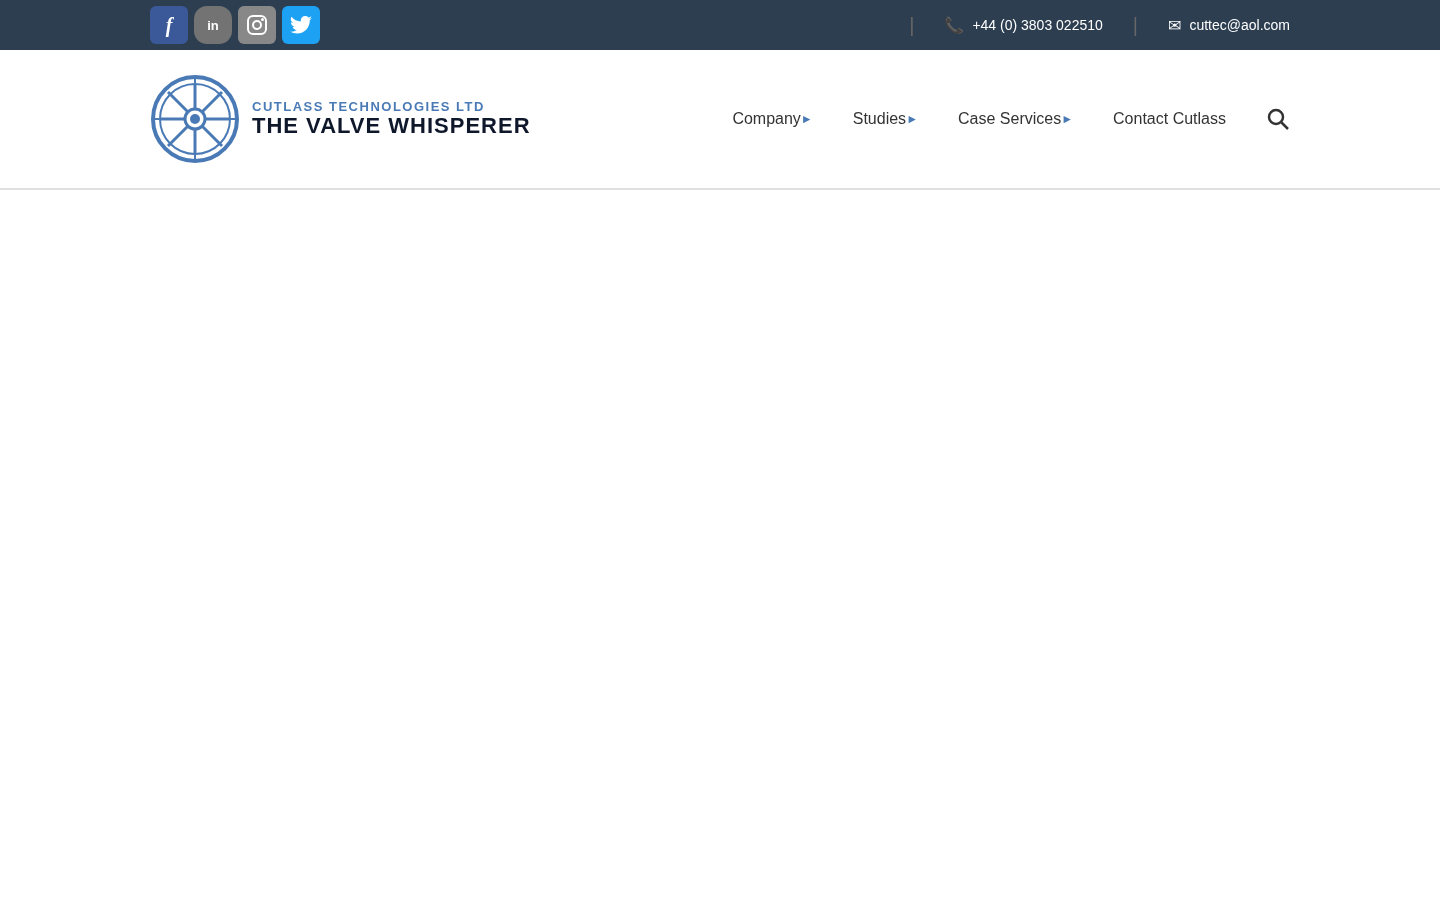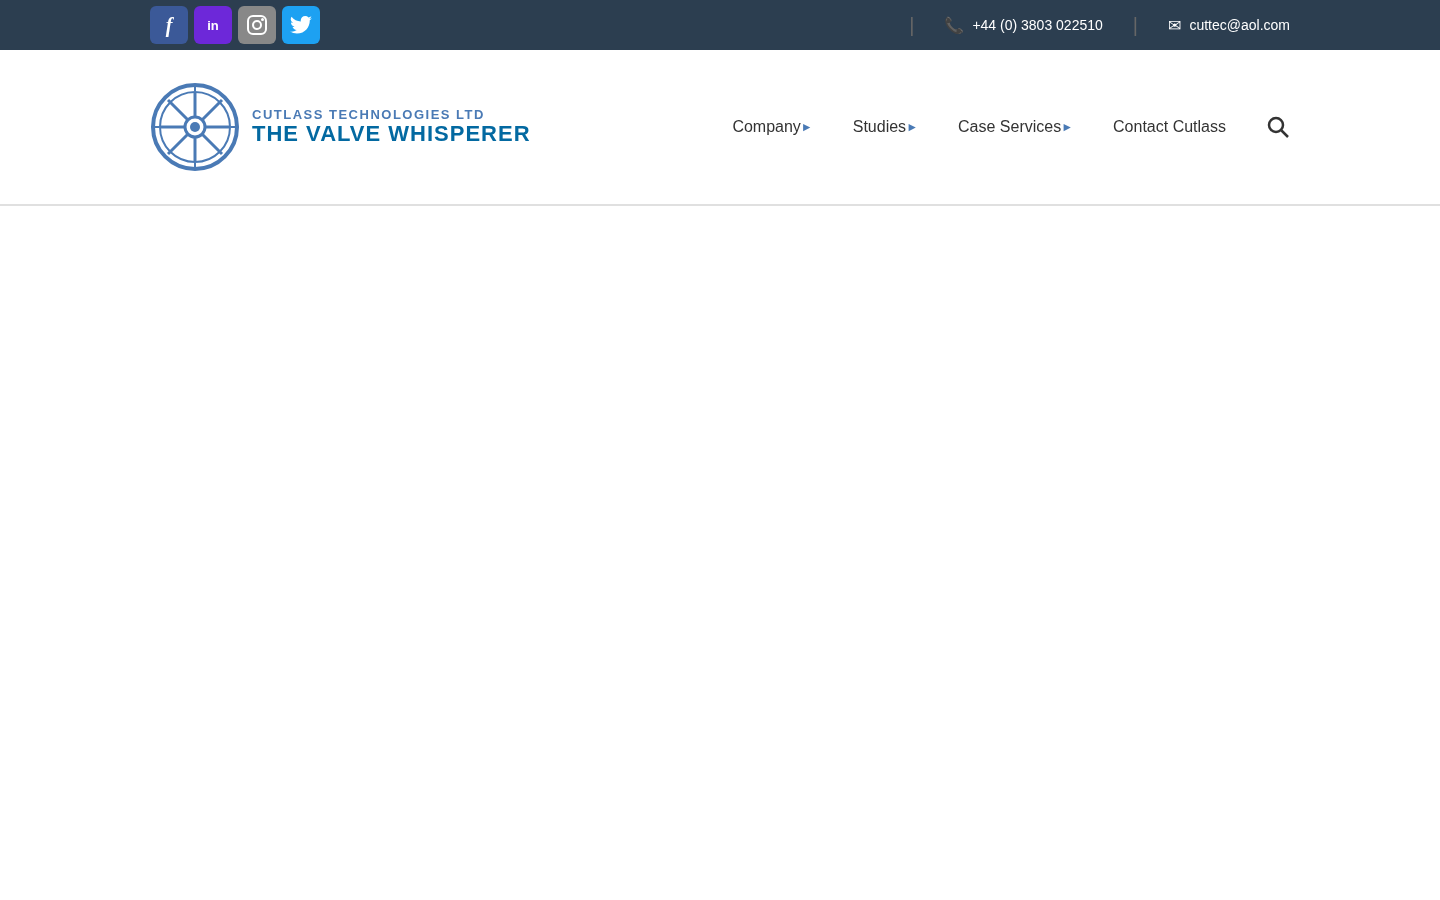--- a/index.html
+++ b/index.html
@@ -40,21 +40,21 @@
       align-items: center;
       justify-content: center;
       font-size: 18px;
       font-weight: bold;
       color: #fff;
       cursor: pointer;
       text-decoration: none;
     }
 
     .social-icon.facebook { background: #3b5998; }
-    .social-icon.linkedin { background: #6d28d9; }
+    .social-icon.linkedin { background: #737373; border-radius: 13px; }
     .social-icon.instagram { background: #888; }
     .social-icon.twitter { background: #1da1f2; }
 
     .contact-info {
       display: flex;
       align-items: center;
       gap: 30px;
     }
 
     .contact-divider {
@@ -71,21 +71,21 @@
       text-decoration: none;
     }
 
     .contact-item .icon-char {
       font-size: 16px;
     }
 
     
     .main-header {
       background: #fff;
-      height: 156px;
+      height: 140px;
       display: flex;
       align-items: center;
       justify-content: space-between;
       padding: 0 150px;
       border-bottom: 2px solid #e0e0e0;
     }
 
     .logo-area {
       display: flex;
       align-items: center;
@@ -108,21 +108,21 @@
       font-size: 13px;
       font-weight: bold;
       color: #4a7ab5;
       letter-spacing: 1.5px;
       text-transform: uppercase;
     }
 
     .logo-text-bottom {
       font-size: 22px;
       font-weight: bold;
-      color: #0369a1;
+      color: #0f172a;
       letter-spacing: 1px;
       text-transform: uppercase;
     }
 
     
     .main-nav {
       display: flex;
       align-items: center;
       gap: 40px;
     }

